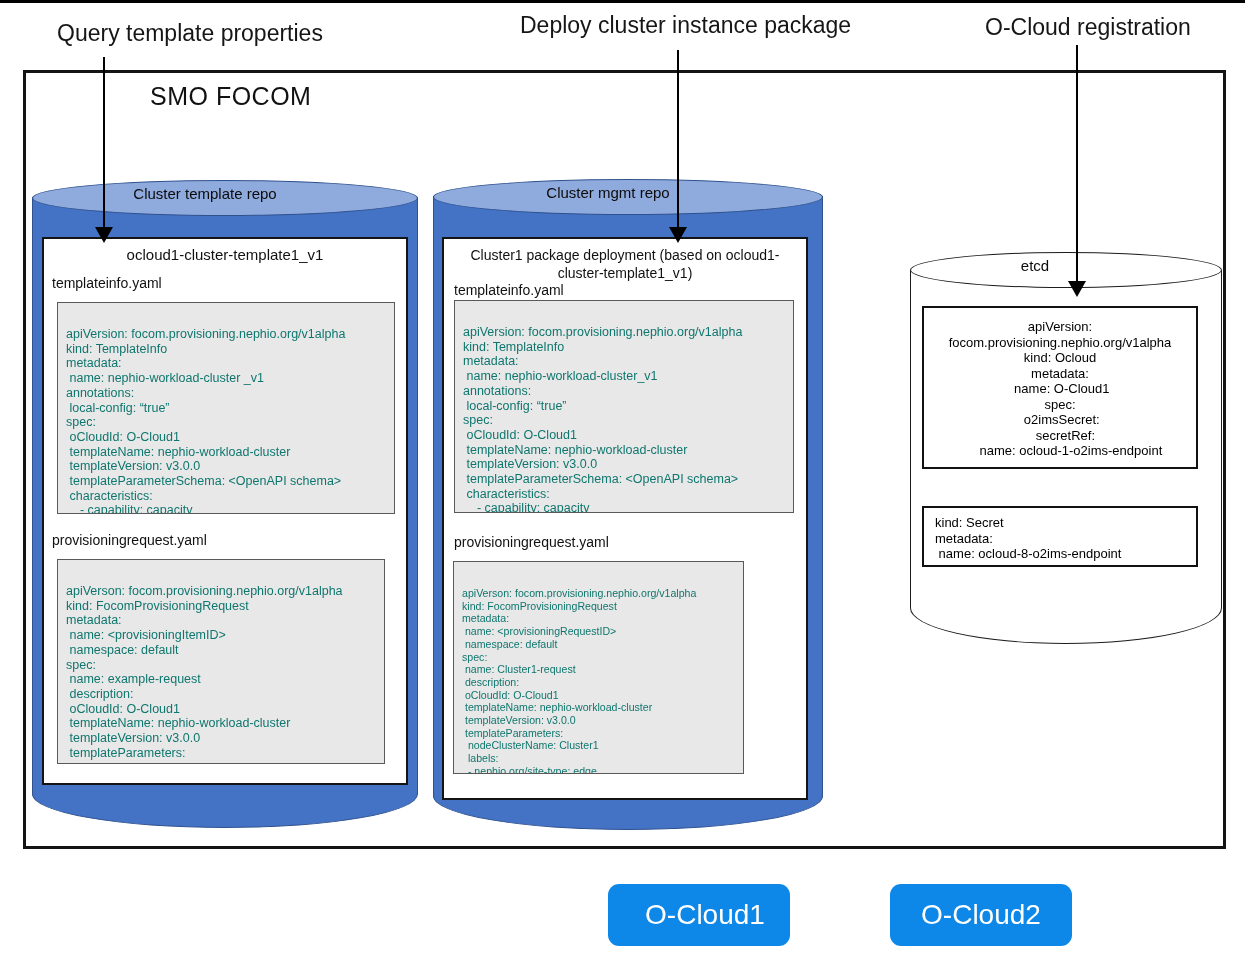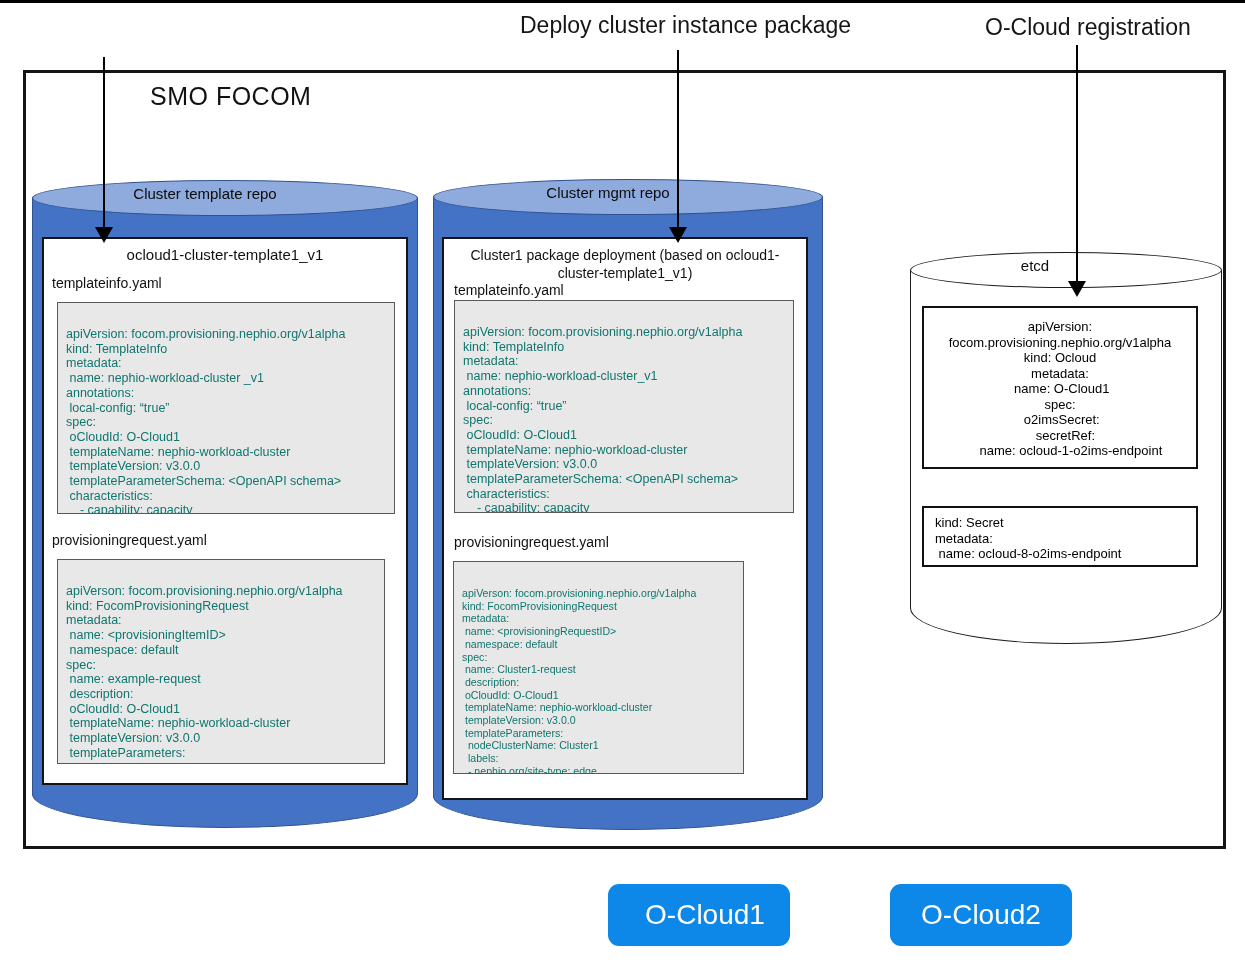--- a/index.html
+++ b/index.html
@@ -56,20 +56,21 @@
                color:#fff; font-size:28px; display:flex; align-items:center; justify-content:center;
                z-index:8; cursor:pointer; }
 </style>
 </head>
 <body>
 
 <div class="stage">
 
   <div class="top-edge"></div>
 
+  <div class="flow-label" style="left:57px; top:20px;">Query template properties</div>
   <div class="flow-label" style="left:985px; top:14px;">O-Cloud registration</div>
   <div class="flow-label" style="left:520px; top:12px;">Deploy cluster instance package</div>
 
   <div class="outer-box"></div>
   <div class="smo-title">SMO FOCOM</div>
 
   <div class="repo" style="left:32px; top:180px; width:386px; height:648px;">
     <div class="repo-body"></div>
     <div class="repo-top"></div>
     <div class="repo-label">Cluster template repo</div>

